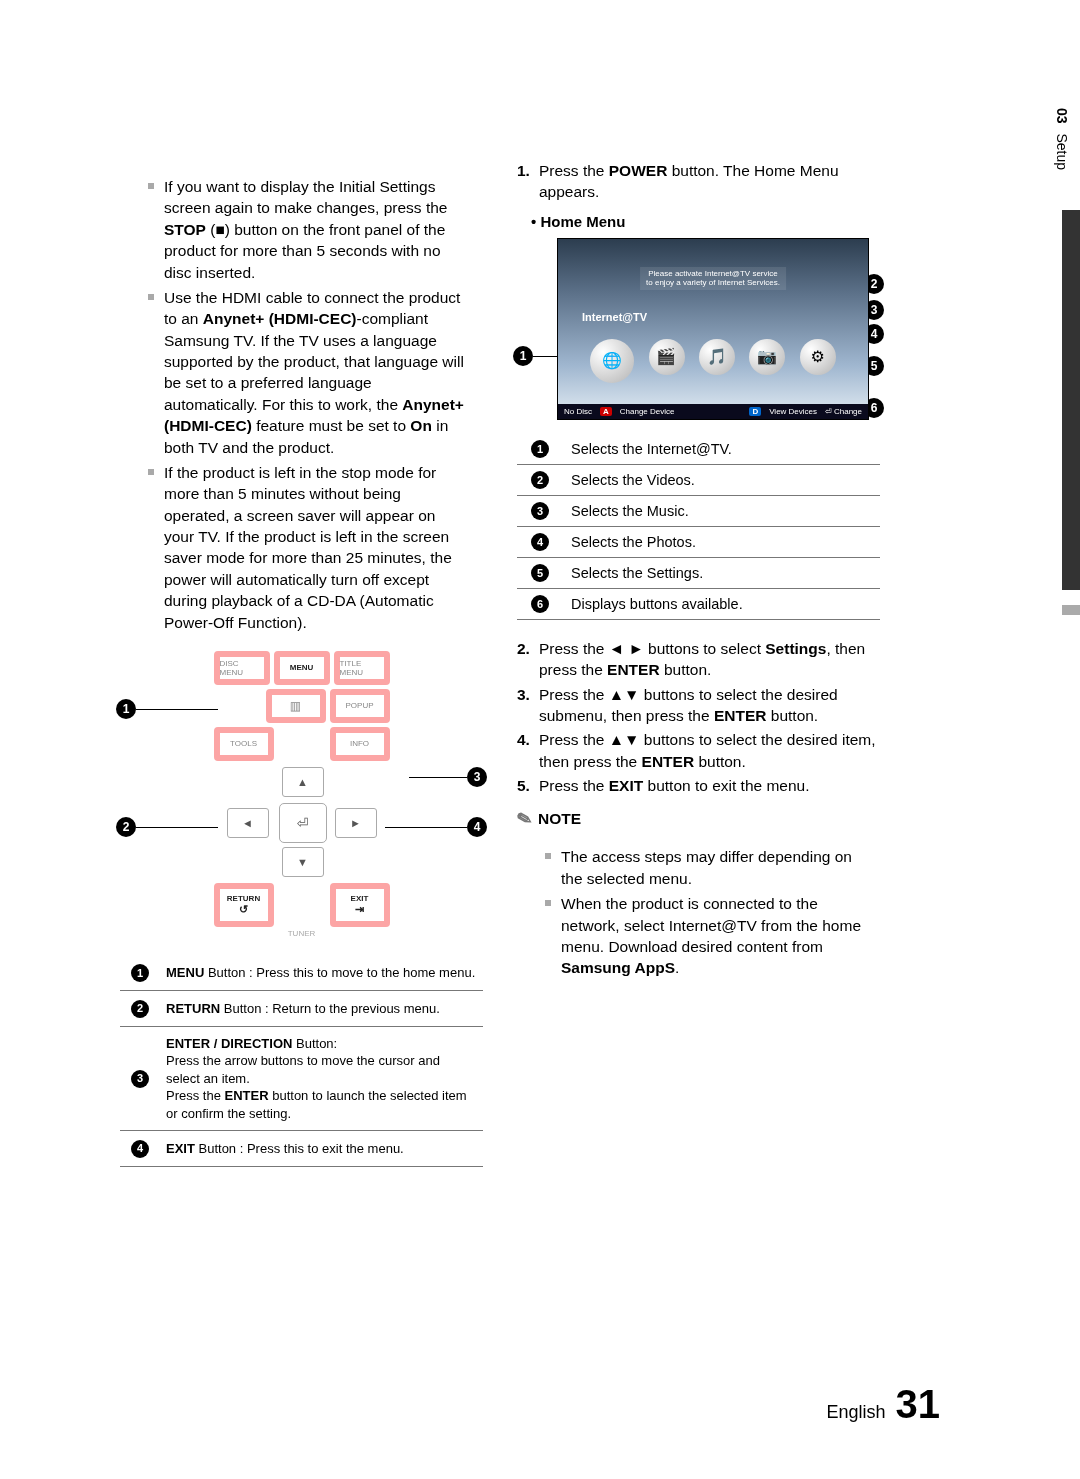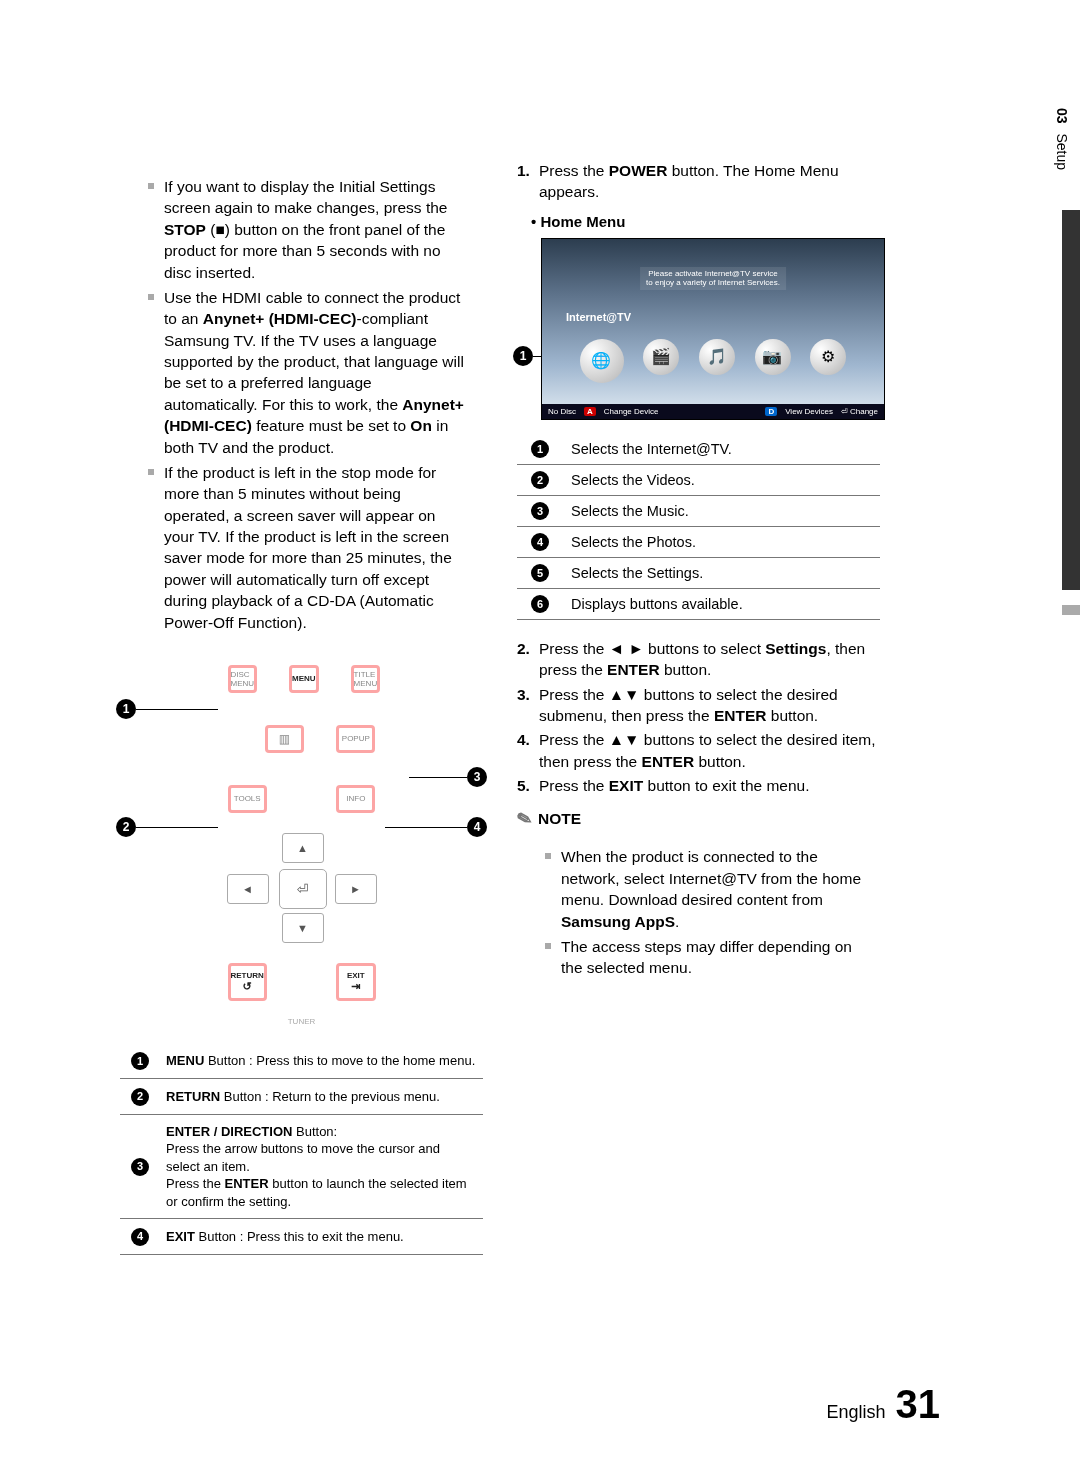--- a/index.html
+++ b/index.html
@@ -69,28 +69,28 @@
     background: #fff;
   }
   .r-row {
     display: flex;
     justify-content: space-between;
     margin: 0;
   }
   .r-btn {
     width: 54px;
     height: 22px;
-    border: 3px solid #fca5a5;
+    border: 6px solid #fca5a5;
     font-size: 8px;
     color: #888;
     display: flex;
     align-items: center;
     justify-content: center;
     border-radius: 4px;
-    margin: 16px;
+    margin: 2px;
   }
   .r-center { font-weight: bold; color: #222; }
   .dpad {
     position: relative;
     width: 170px;
     height: 110px;
     margin: 4px auto;
   }
   .dpad-arrow {
     position: absolute;
@@ -179,28 +179,27 @@
     font-weight: bold;
     margin: 10px 0 8px 14px;
   }
   
   .tvshot-wrap {
     position: relative;
     width: 100%;
     margin-bottom: 14px;
   }
   .tvshot {
-    margin-left: 24px;
+    margin-left: 40px;
     width: 310px;
     height: 180px;
     background: linear-gradient(180deg,#2c3d4f 0%,#5c7189 30%,#9fb6cf 70%,#e4edf4 100%);
     border: 1px solid #000;
     position: relative;
     overflow: hidden;
-    padding-left: 32px;
   }
   .tv-banner {
     position: absolute;
     top: 28px; left: 50%; transform: translateX(-50%);
     background: rgba(255,255,255,0.1);
     color: #fff;
     font-size: 8px;
     text-align: center;
     padding: 2px 6px;
     line-height: 1.2;
@@ -508,22 +507,22 @@
             <span class="n">5.</span>
             <span><span>Press the </span><b>EXIT</b><span> button to exit the menu.</span></span>
           </li>
   </ol>
 
   <div class="note-head">
     <span class="pen-icon">✎</span>
     <span>NOTE</span>
   </div>
   <ul class="bullet-list">
+    <li><span>The access steps may differ depending on the selected menu.</span></li>
     <li><span>When the product is connected to the network, select Internet@TV from the home menu. Download desired content from </span><b>Samsung AppS</b><span>.</span></li>
-    <li><span>The access steps may differ depending on the selected menu.</span></li>
   </ul>
 
 </div>
 
 </div>
 </div>
 
 <div class="page-foot">
   <span>English</span>
   <span class="pg">31</span>

